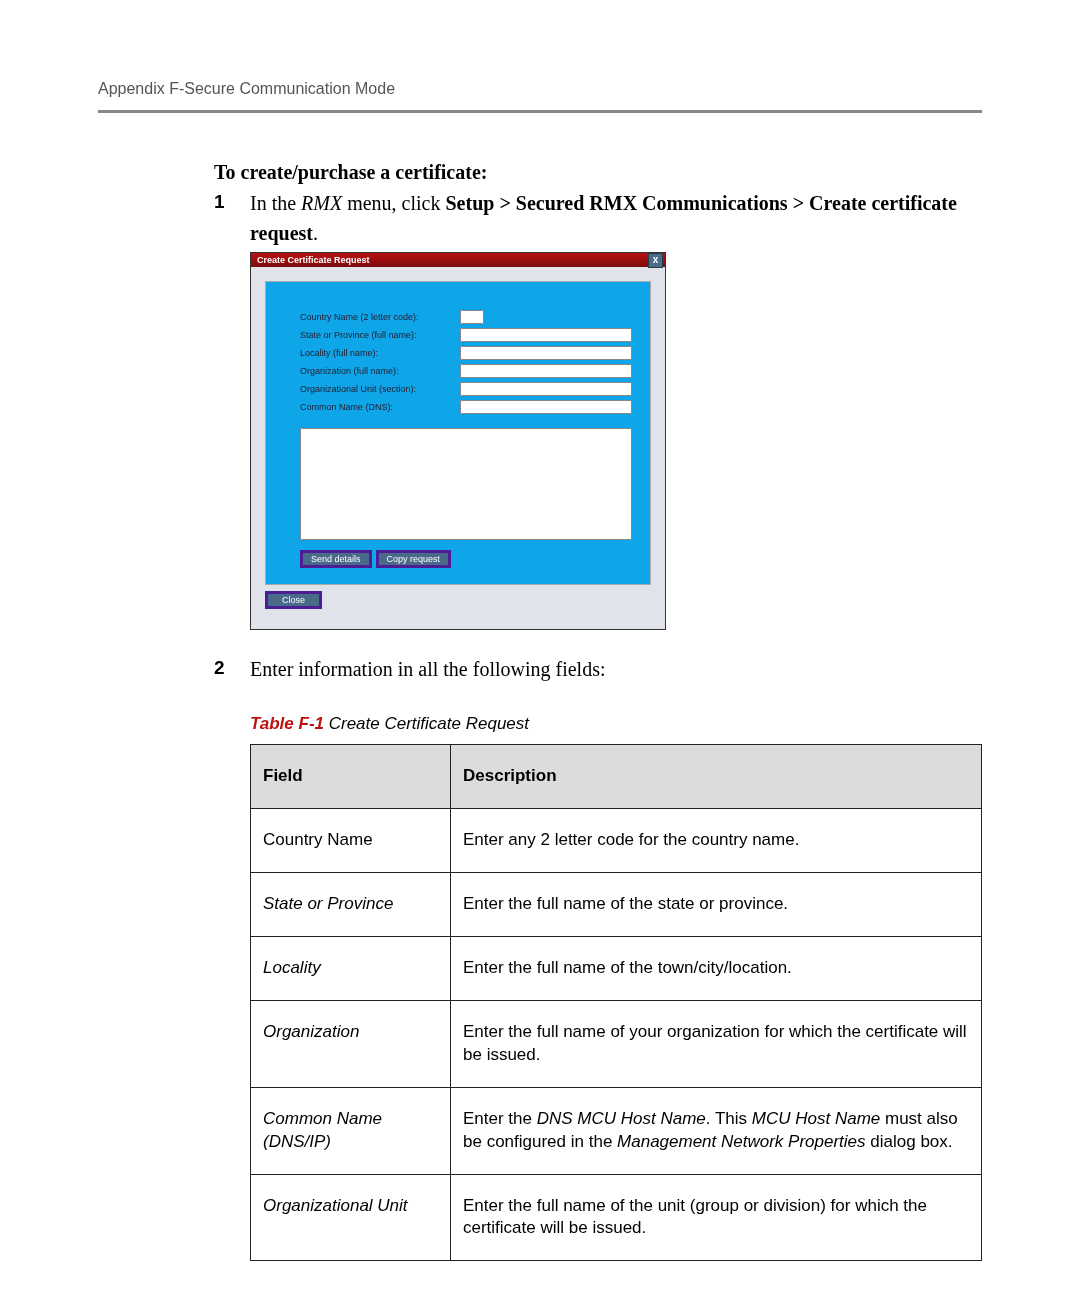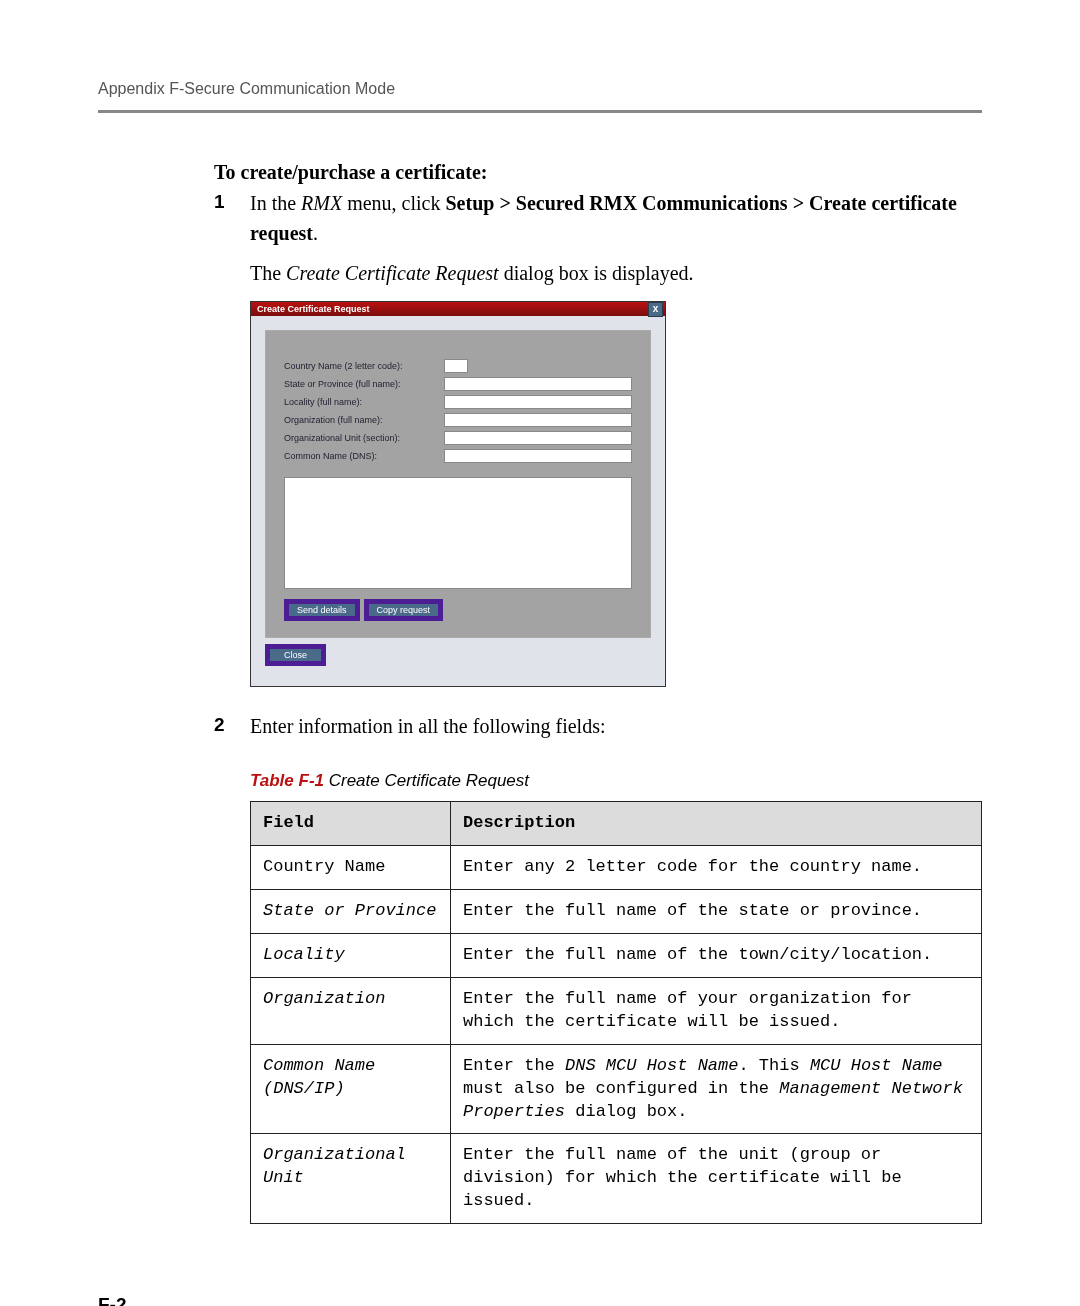--- a/index.html
+++ b/index.html
@@ -83,23 +83,23 @@
     height: 13px;
     font-size: 10px;
     line-height: 12px;
     text-align: center;
     border: 1px solid #2a3a4a;
   }
   .dialog-body {
     padding: 14px;
   }
   .dialog-panel {
-    background: #a3a3a3;
+    background: #0ea5e9;
     border: 1px solid #aaa;
-    padding: 28px 18px 16px 18px;
+    padding: 28px 18px 16px 34px;
   }
   .form-row {
     display: flex;
     align-items: center;
     margin-bottom: 4px;
   }
   .form-label {
     font-size: 9px;
     color: #223;
     width: 160px;
@@ -119,21 +119,21 @@
     margin-top: 14px;
   }
   .dialog-btn-row {
     margin-top: 10px;
     display: flex;
   }
   .dbtn {
     font-size: 9px;
     color: #fff;
     background: #4a6a8a;
-    border: 5px solid #4c1d95;
+    border: 3px solid #4c1d95;
     padding: 1px 8px;
     margin-right: 4px;
   }
   .dialog-footer {
     display: flex;
     justify-content: flex-start;
     padding: 0 4px 6px 0;
     margin-top: 6px;
   }
 
@@ -155,25 +155,24 @@
     margin-left: 36px;
     border-collapse: collapse;
     width: calc(100% - 36px);
     font-family: Arial, Helvetica, sans-serif;
     font-size: 17px;
     table-layout: fixed;
   }
   table.fields col.c1 { width: 200px; }
   table.fields th, table.fields td {
     border: 1px solid #222;
-    padding: 10px 12px;
+    padding: 20px 12px;
     text-align: left;
     vertical-align: top;
     line-height: 1.35;
-    font-family: Liberation Mono, monospace;
   }
   table.fields th {
     background: #dcdcdc;
     font-weight: bold;
   }
   table.fields td.fi { font-style: italic; }
 
   .page-num {
     font-family: Arial, Helvetica, sans-serif;
     font-weight: bold;
@@ -192,23 +191,20 @@
   <div class="content">
     <div class="section-heading">To create/purchase a certificate:</div>
 
     <div class="step">
       <div class="step-num">1</div>
       <div class="step-body">
         <span>In the </span><span class="italic">RMX</span><span> menu, click </span><span class="bold">Setup &gt; Secured RMX Communications &gt; Create certificate request</span><span>.</span>
       </div>
     </div>
 
-    <div class="after-step">
-      <span>The </span><span class="italic">Create Certificate Request</span><span> dialog box is displayed.</span>
-    </div>
 
     <div class="dialog-wrap">
       <div class="dialog-title">
         <span>Create Certificate Request</span>
         <span class="dialog-close">x</span>
       </div>
       <div class="dialog-body">
         <div class="dialog-panel">
           <div class="form-row">
             <div class="form-label">Country Name (2 letter code):</div>

